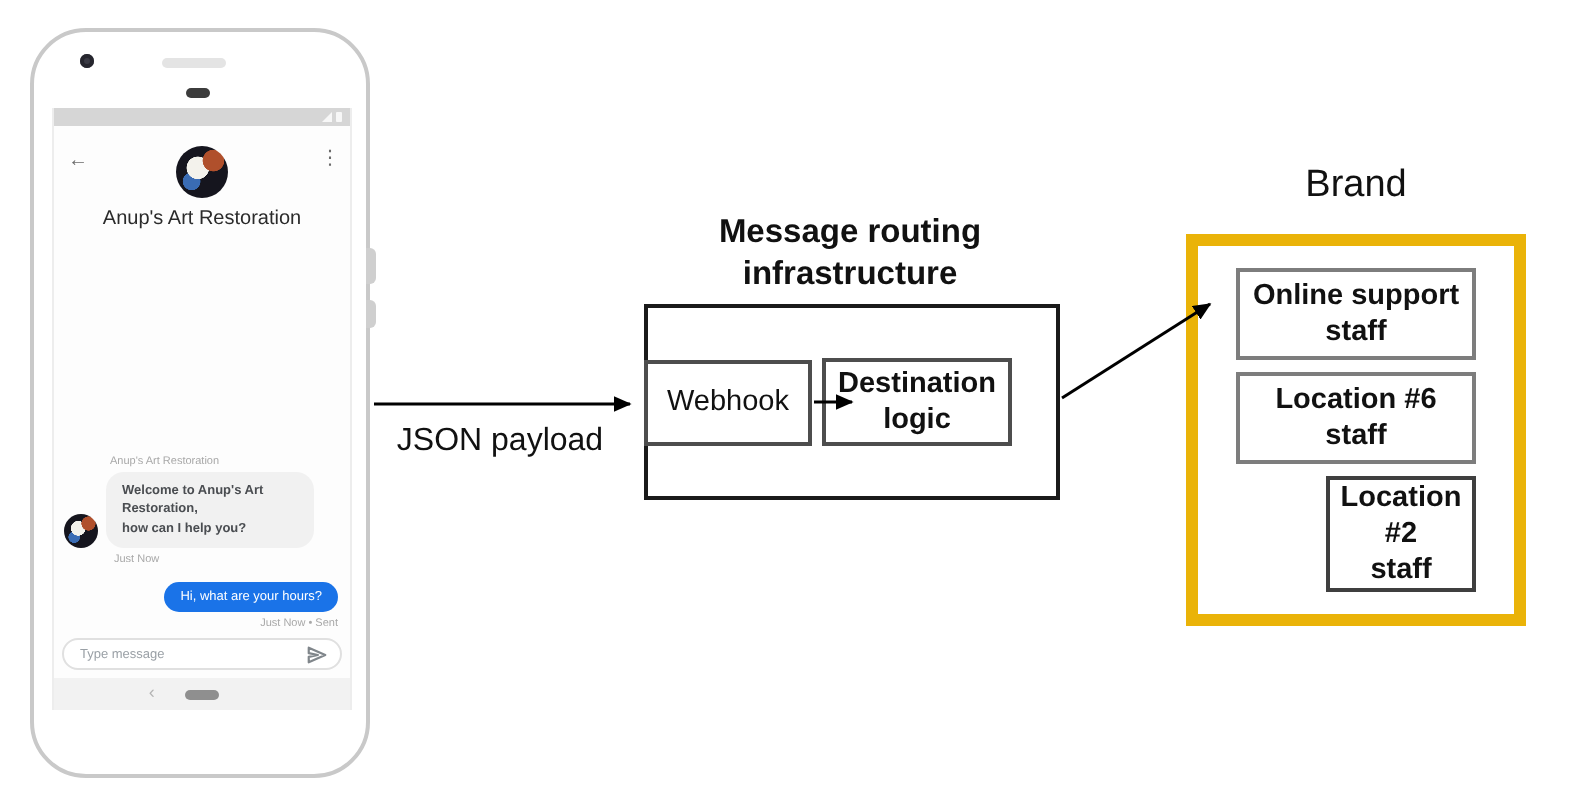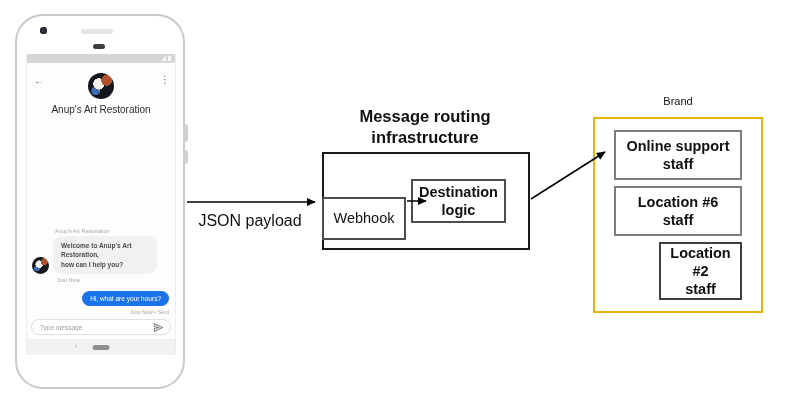--- a/index.html
+++ b/index.html
@@ -60,32 +60,32 @@
 
   .nav-bar { flex:0 0 auto; height:16px; background:#f2f2f2; position:relative; }
   .nav-back { position:absolute; left:32%; top:2px; font-size:9px; color:#b3b3b3; }
   .nav-home { position:absolute; left:50%; top:6px; transform:translateX(-50%);
               width:17px; height:5px; border-radius:3px; background:#8f8f8f; }
 
   
   .flow-label { position:absolute; text-align:center; }
   .payload-label { left:190px; top:173px; width:120px; font-size:16px; color:#111;margin-top:39px; }
   .routing-title { left:320px; top:106px; width:210px; font-size:16.5px; line-height:1.28; color:#111; }
-  .brand-title { left:593px; top:95px; width:170px; font-size:11px; color:#111; }
+  .brand-title { left:593px; top:82px; width:170px; font-size:19px; color:#111; }
 
   .routing-box { position:absolute; left:322px; top:152px; width:208px; height:98px;
                  border:2px solid #1a1a1a; background:transparent; }
   .flow-node { position:absolute; background:#fff; border:2px solid #4d4d4d;
                display:flex; align-items:center; justify-content:center; text-align:center;
                font-size:14.5px; line-height:1.25; color:#111; }
-  .webhook-node { left:322px; top:180px; width:84px; height:43px;margin-top:17px; }
+  .webhook-node { left:322px; top:180px; width:84px; height:43px; }
   .destination-node { left:411px; top:179px; width:95px; height:44px; }
 
   .brand-box { position:absolute; left:593px; top:117px; width:170px; height:196px;
-               border:2px solid #eab308; display:flex; flex-direction:column; gap:6px;
+               border:6px solid #eab308; display:flex; flex-direction:column; gap:6px;
                padding:11px 19px 11px 19px; }
   .brand-item { flex:1 1 0; border:2px solid #7d7d7d; background:#fff;
                 display:flex; align-items:center; justify-content:center; text-align:center;
                 font-size:14.5px; line-height:1.25; color:#111; }
   .brand-item:nth-child(3), .brand-item:nth-child(4) { border-color:#3f3f3f;margin-left:45px; }
 
   .overlay { position:absolute; left:0; top:0; pointer-events:none; }
 </style>
 </head>
 <body>

